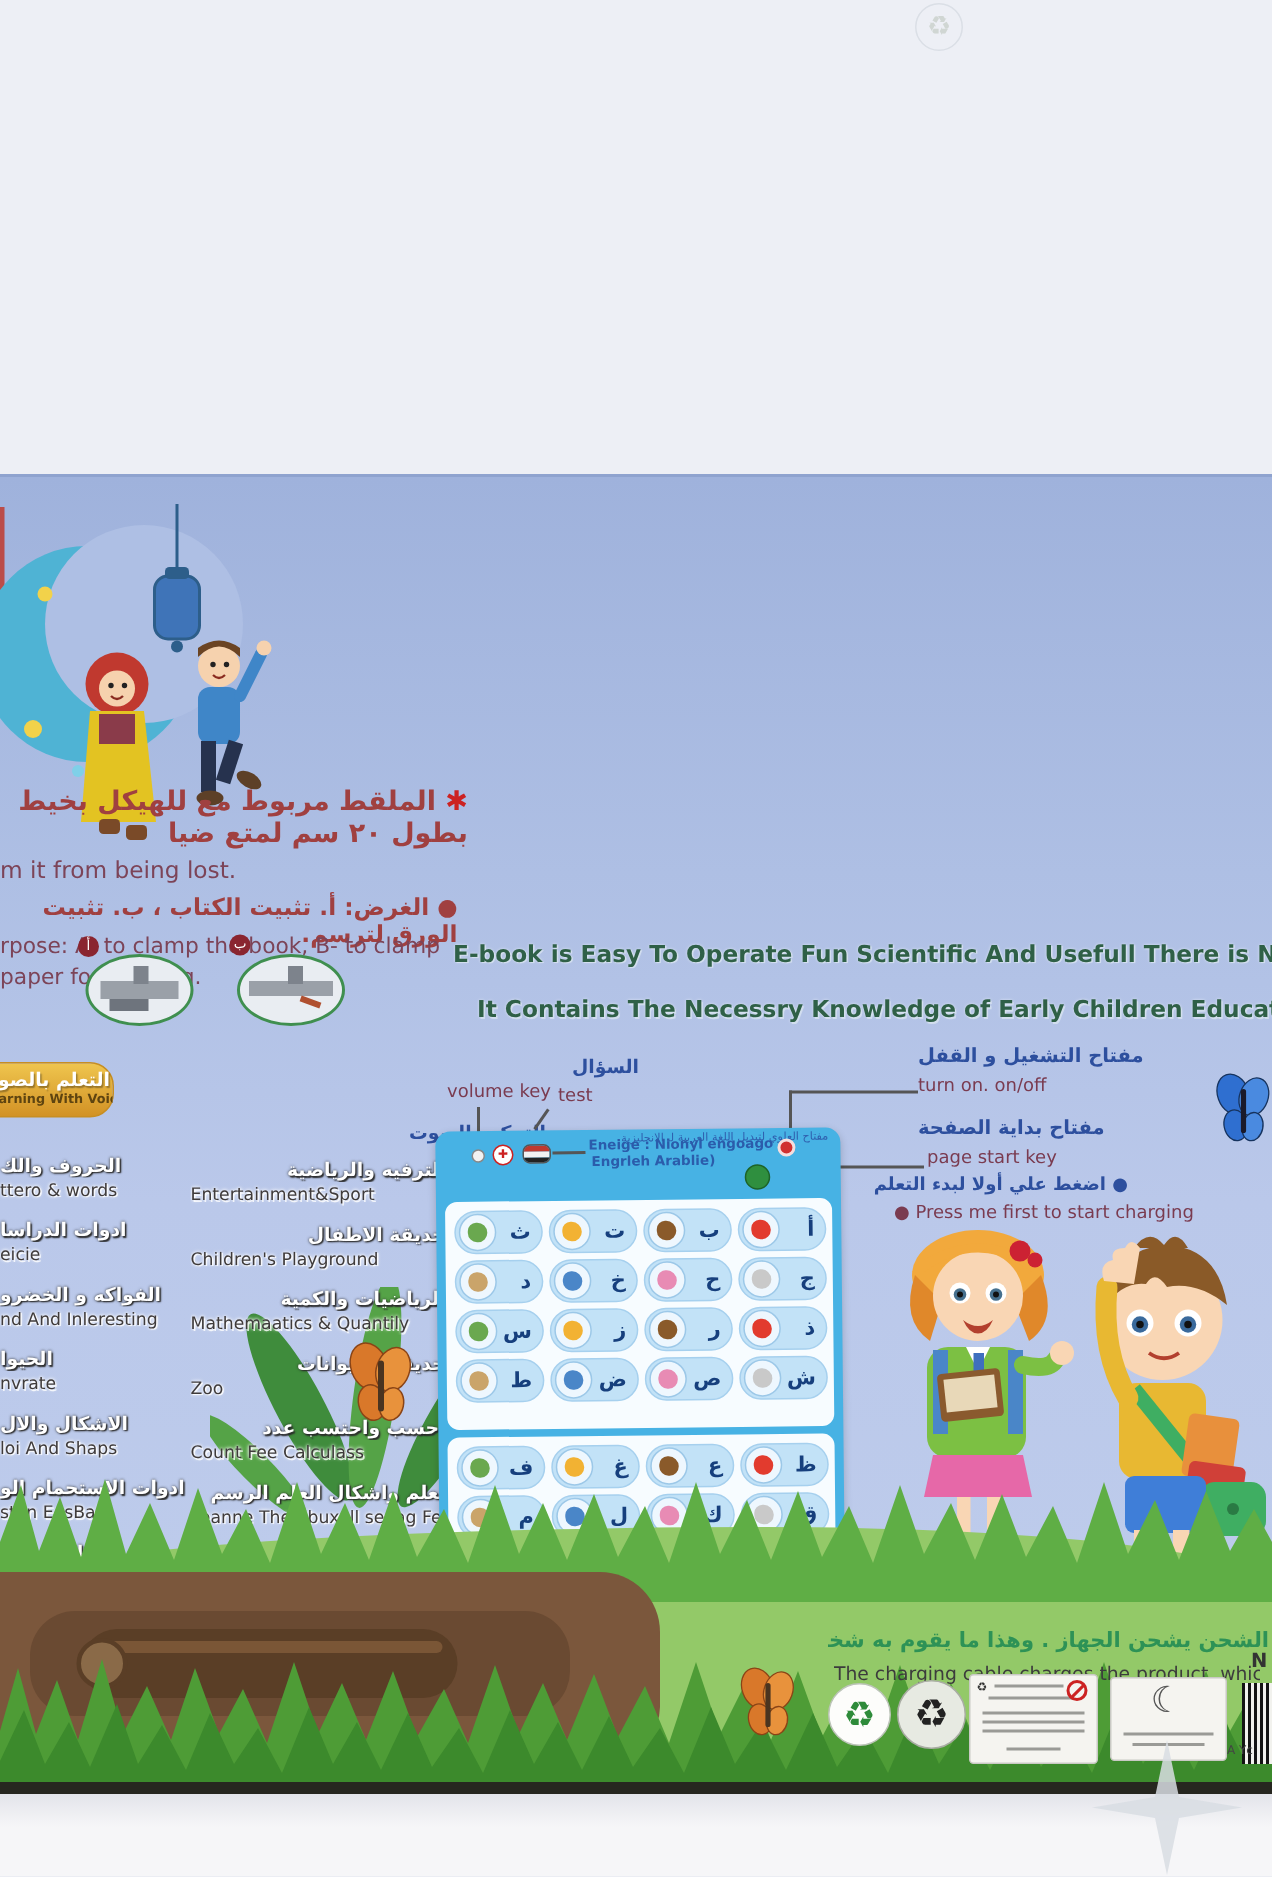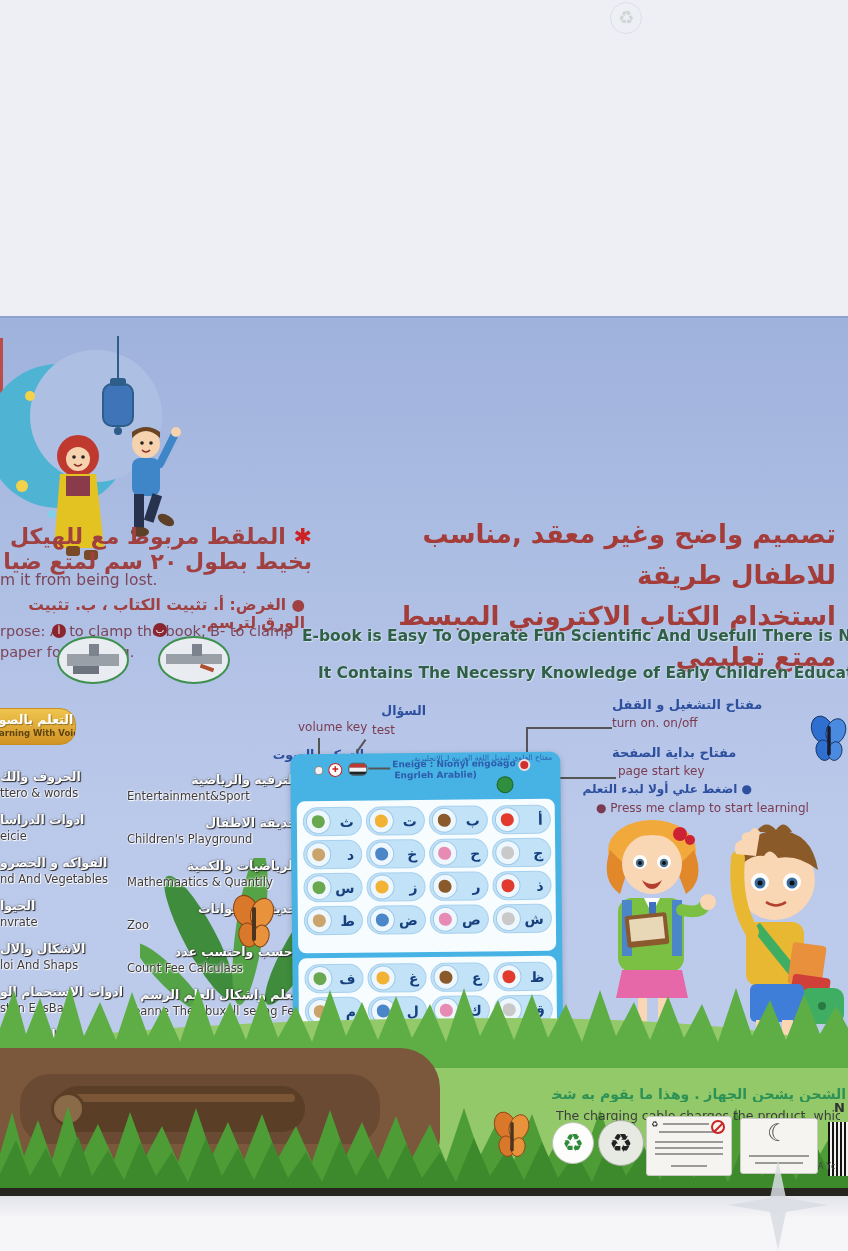--- a/index.html
+++ b/index.html
@@ -13,21 +13,21 @@
   #box-top-edge{position:absolute;left:0;top:316px;width:848px;height:3px;background:#8fa3cf;}
   #box-bottom-edge{position:absolute;left:0;top:1188px;width:848px;height:9px;background:#26261f;}
   #table{position:absolute;left:0;top:1196px;width:848px;height:55px;
          background:linear-gradient(180deg,#e3e4ea,#f6f6f8 40%);}
   
   .title{font-weight:bold;color:#1e6cb4;font-size:205px;line-height:285px;text-align:center;}
   .subtitle{color:#a43d3a;font-weight:bold;font-size:26px;line-height:41px;text-align:right;}
   .tagline{color:#2f6047;font-weight:bold;font-size:15.5px;line-height:37px;white-space:nowrap;
            text-shadow:0 0 2px #dde6f2,1px 1px 0 #cfdcee;}
   .maroon{color:#7c4458;font-size:15.5px;line-height:21px;}
-  .rednote{color:#a04040;font-weight:bold;font-size:22px;}
+  .rednote{color:#a04040;font-weight:bold;font-size:18px;}
   .star{color:#cc2222;}
   
   .hdr-yellow{background:linear-gradient(180deg,#efc54e,#d29225);border-radius:16px;border:1px solid #c78e22;}
   .hdr-green{background:#a6ca44;border:1px solid #8db32f;border-radius:10px;}
   .hdr-ar{color:#fff;font-weight:bold;font-size:12.5px;line-height:16px;text-align:center;text-shadow:1px 1px 1px #00000055;}
   .hdr-en{color:#fff;font-size:8.5px;line-height:11px;text-align:center;white-space:nowrap;overflow:hidden;}
   .hdr-yellow .hdr-en{color:#5e4410;font-weight:bold;}
   .li{margin-bottom:10px;}
   .li-ar{direction:rtl;color:#fff;font-weight:bold;font-size:12.5px;line-height:17px;
          text-shadow:0 0 2px #2b2b2b,1px 1px 1px #2b2b2b;white-space:nowrap;overflow:hidden;}
@@ -108,24 +108,20 @@
       <rect x="132" y="122" width="28" height="38" rx="8" fill="#3f86c8"></rect>
       <path d="M160 128 L174 100" stroke="#3f86c8" stroke-width="8" stroke-linecap="round"></path>
       <circle cx="176" cy="96" r="5" fill="#f6d2ae"></circle>
       <rect x="134" y="158" width="10" height="34" fill="#26324e"></rect>
       <rect x="148" y="158" width="10" height="28" transform="rotate(18 153 172)" fill="#26324e"></rect>
       <ellipse cx="140" cy="196" rx="9" ry="5" fill="#5d4027"></ellipse>
       <ellipse cx="166" cy="184" rx="9" ry="5" transform="rotate(30 166 184)" fill="#5d4027"></ellipse>
     </svg>
 
 
-    <div class="abs" style="left:340px;top:196px;width:496px;">
-      <div class="subtitle ar">تصميم واضح وغير معقد ,مناسب للاطفال طريقة</div>
-      <div class="subtitle ar">استخدام الكتاب الاكتروني المبسط ممتع تعليمي</div>
-    </div>
 
     <div class="abs rednote ar" style="left:0;top:206px;width:312px;">
       <span class="star">✱</span>
       <span>الملقط مربوط مع للهيكل بخيط بطول ٢٠ سم لمتع ضيا</span>
     </div>
     <div class="abs rednote ar" style="left:0;top:278px;width:305px;font-size:15.5px;">● الغرض: أ. تثبيت الكتاب ، ب. تثبيت الورق لترسم.</div>
 
     <div class="abs maroon" style="left:0;top:252px;width:330px;">m it from being lost.</div>
     <div class="abs maroon" style="left:0;top:303px;width:310px;font-size:14.5px;">rpose: A: to clamp the book, B- to clamp paper for drawing.</div>
 
@@ -163,21 +159,21 @@
         <div class="li">
           <div class="li-ar">الحروف والك</div>
           <div class="li-en">ttero &amp; words</div>
         </div>
         <div class="li">
           <div class="li-ar">ادوات الدراسا</div>
           <div class="li-en">eicie</div>
         </div>
         <div class="li">
           <div class="li-ar">الفواكه و الخضرو</div>
-          <div class="li-en">nd And Vegetables</div>
+          <div class="li-en">nd And Inleresting</div>
         </div>
         <div class="li">
           <div class="li-ar">الحيوا</div>
           <div class="li-en">nvrate</div>
         </div>
         <div class="li">
           <div class="li-ar">الاشكال والال</div>
           <div class="li-en">loi And Shaps</div>
         </div>
         <div class="li">
@@ -242,21 +238,21 @@
     <div class="abs ann-ar" style="left:612px;top:379px;width:180px;font-size:13px;text-align:left;">مفتاح التشغيل و القفل</div>
     <div class="abs ann-en" style="left:612px;top:398px;">turn on. on/off</div>
     <div class="abs ann-line" style="left:526px;top:409px;width:86px;height:1.5px;"></div>
     <div class="abs ann-line" style="left:526px;top:409px;width:1.5px;height:32px;"></div>
 
     <div class="abs ann-ar" style="left:612px;top:427px;width:140px;font-size:13px;text-align:left;">مفتاح بداية الصفحة</div>
     <div class="abs ann-en" style="left:618px;top:446px;">page start key</div>
     <div class="abs ann-line" style="left:516px;top:459px;width:100px;height:1.5px;"></div>
 
     <div class="abs ann-ar" style="left:600px;top:464px;width:152px;font-size:12px;text-align:left;">● اضغط علي أولا لبدء التعلم</div>
-    <div class="abs ann-en" style="left:596px;top:483px;">● Press me clamp to start learningl</div>
+    <div class="abs ann-en" style="left:596px;top:483px;">● Press me first to start charging</div>
 
     <div id="poster" style="top:435px;">
       <div class="poster-ar-small abs" style="left:50px;top:1px;width:212px;">مفتاح العلوي لتبديل اللغة العربية لـ الانجليزية</div>
       <div class="abs" style="left:24px;top:12px;width:7px;height:7px;border-radius:50%;background:#f2f2f2;border:1px solid #888;"></div>
       <div class="abs" style="left:38px;top:9px;width:12px;height:12px;border-radius:50%;background:#fff;border:1.5px solid #c22;color:#c22;font-size:8px;line-height:12px;text-align:center;font-weight:bold;">✚</div>
       <div class="abs" style="left:58px;top:9px;width:17px;height:11px;border-radius:5px;overflow:hidden;border:1px solid #555;">
         <div style="height:4px;background:#c0392f;"></div>
           <div style="height:4px;background:#f2f2f2;"></div>
           <div style="height:3px;background:#222;"></div>
       </div>

